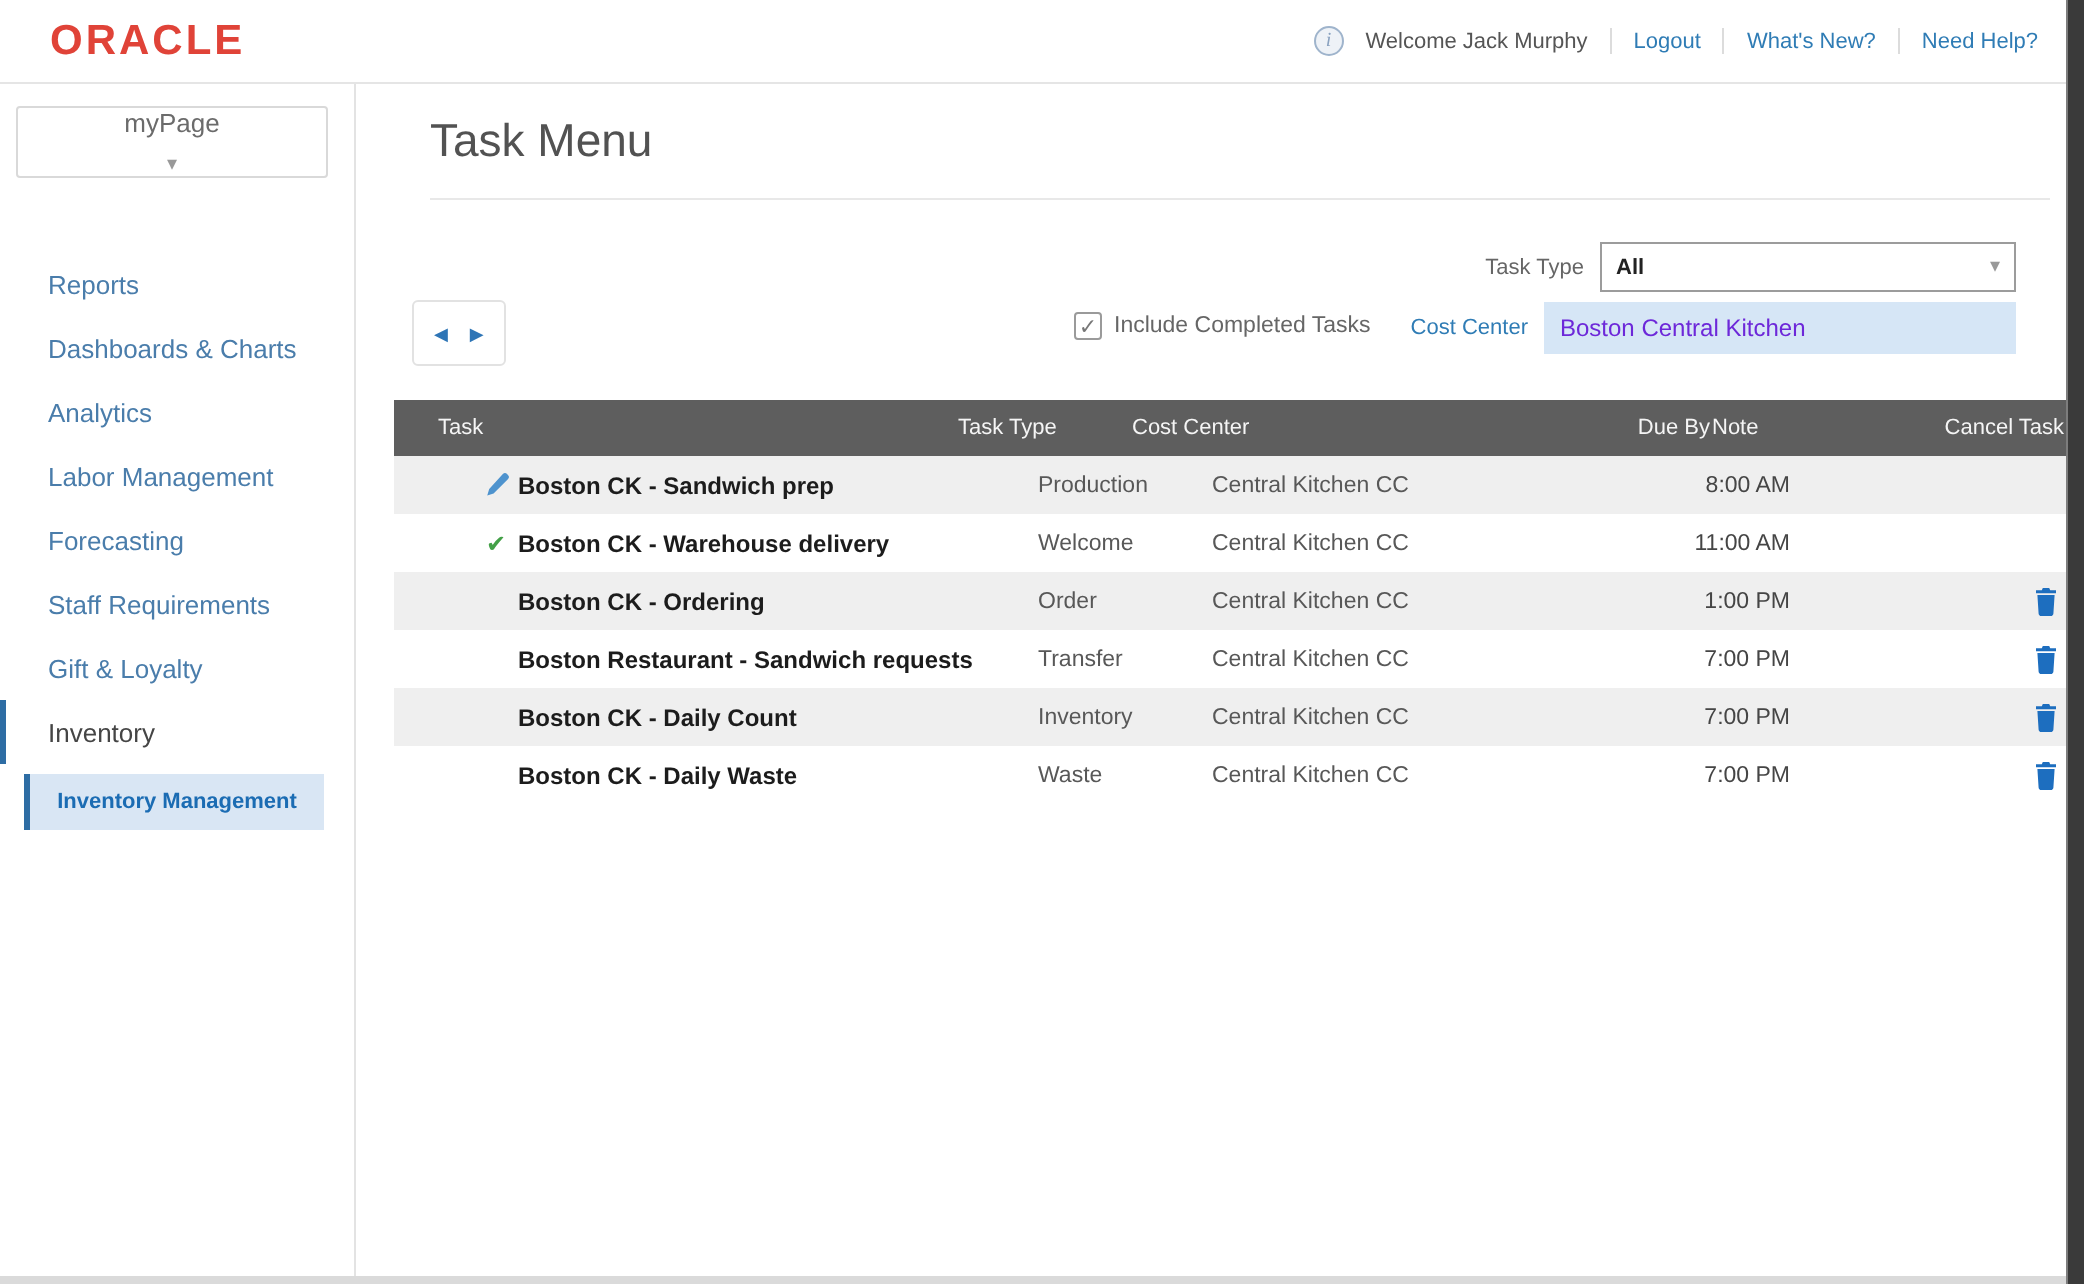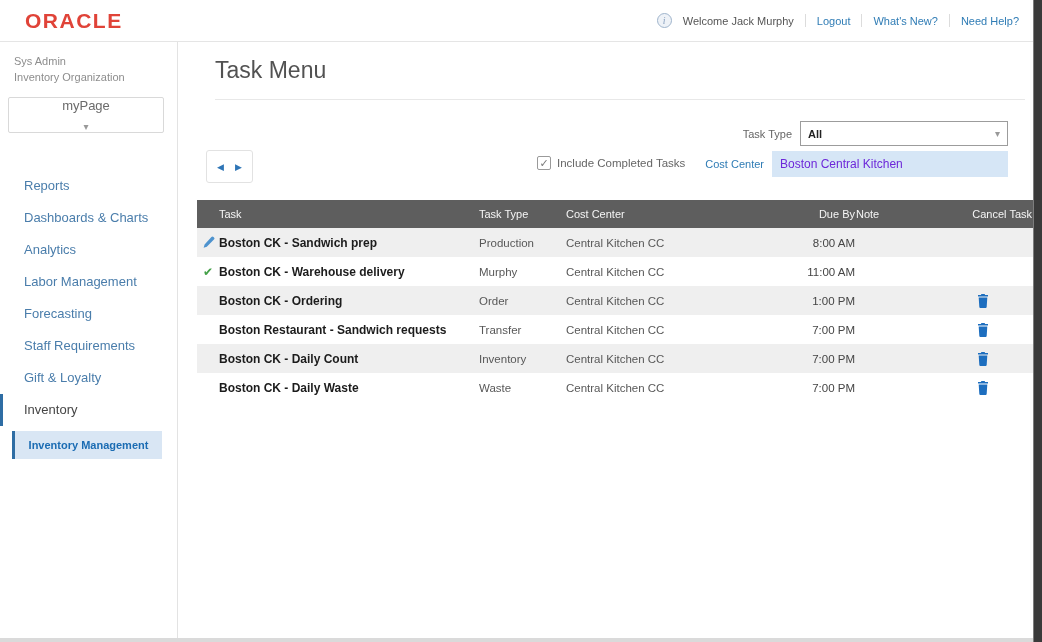--- a/index.html
+++ b/index.html
@@ -73,21 +73,21 @@
   .chk-label { font-size:11.5px; color:#666; }
 
   
   .task-table { position:absolute; top:158px; left:18px; width:838px; }
   .t-head, .t-row { display:grid; grid-template-columns:282px 87px 185px 104px 76px 104px; align-items:center; }
   .t-head { height:28px; background:#5e5e5e; color:#f5f5f5; font-size:11px; }
   .t-head .c-task   { padding-left:22px; }
   .t-head .c-due    { text-align:right; }
   .t-head .c-note   { padding-left:1px; }
   .t-head .c-cancel { text-align:right; padding-right:3px; }
-  .t-row { height:29px; background:#fff; }
+  .t-row { height:29px; background:#fff;padding-left:40px; }
   .t-row:nth-child(even) { background:#efefef; }
   .cell-task { display:flex; align-items:center; }
   .status-slot { width:22px; display:flex; align-items:center; justify-content:center; flex:none; }
   .task-name { font-size:12px; font-weight:bold; color:#1c1c1c; }
   .cell-type, .cell-cc { font-size:11.5px; color:#585858; }
   .cell-due { font-size:11.5px; color:#454545; text-align:right; }
   .cell-note { padding-left:13px; }
   .cell-cancel { display:flex; justify-content:center; }
   .check-glyph { color:#43a047; font-size:12px; }
   .trash-btn { background:none; border:none; cursor:pointer; padding:2px 4px; line-height:0; }
@@ -105,24 +105,20 @@
       <span class="top-sep"></span>
       <a class="top-link">Logout</a>
       <span class="top-sep"></span>
       <a class="top-link">What's New?</a>
       <span class="top-sep"></span>
       <a class="top-link">Need Help?</a>
     </div>
   </header>
 
   <aside class="sidebar">
-    <div class="org-block">
-      <div>Sys Admin</div>
-      <div>Inventory Organization</div>
-    </div>
     <div class="page-select">
       <span>myPage</span>
       <span class="caret">▾</span>
     </div>
     <ul class="nav">
       <li class="nav-item">Reports</li>
       <li class="nav-item">Dashboards &amp; Charts</li>
       <li class="nav-item">Analytics</li>
       <li class="nav-item">Labor Management</li>
       <li class="nav-item">Forecasting</li>
@@ -184,21 +180,21 @@
         <div class="cell-due">8:00 AM</div>
         <div class="cell-note"></div>
         <div class="cell-cancel"></div>
       </div>
 
       <div class="t-row">
         <div class="cell-task">
           <span class="status-slot check-glyph">✔</span>
           <span class="task-name">Boston CK - Warehouse delivery</span>
         </div>
-        <div class="cell-type">Murphy</div>
+        <div class="cell-type">Welcome</div>
         <div class="cell-cc">Central Kitchen CC</div>
         <div class="cell-due">11:00 AM</div>
         <div class="cell-note"></div>
         <div class="cell-cancel"></div>
       </div>
 
       <div class="t-row">
         <div class="cell-task">
           <span class="status-slot"></span>
           <span class="task-name">Boston CK - Ordering</span>

